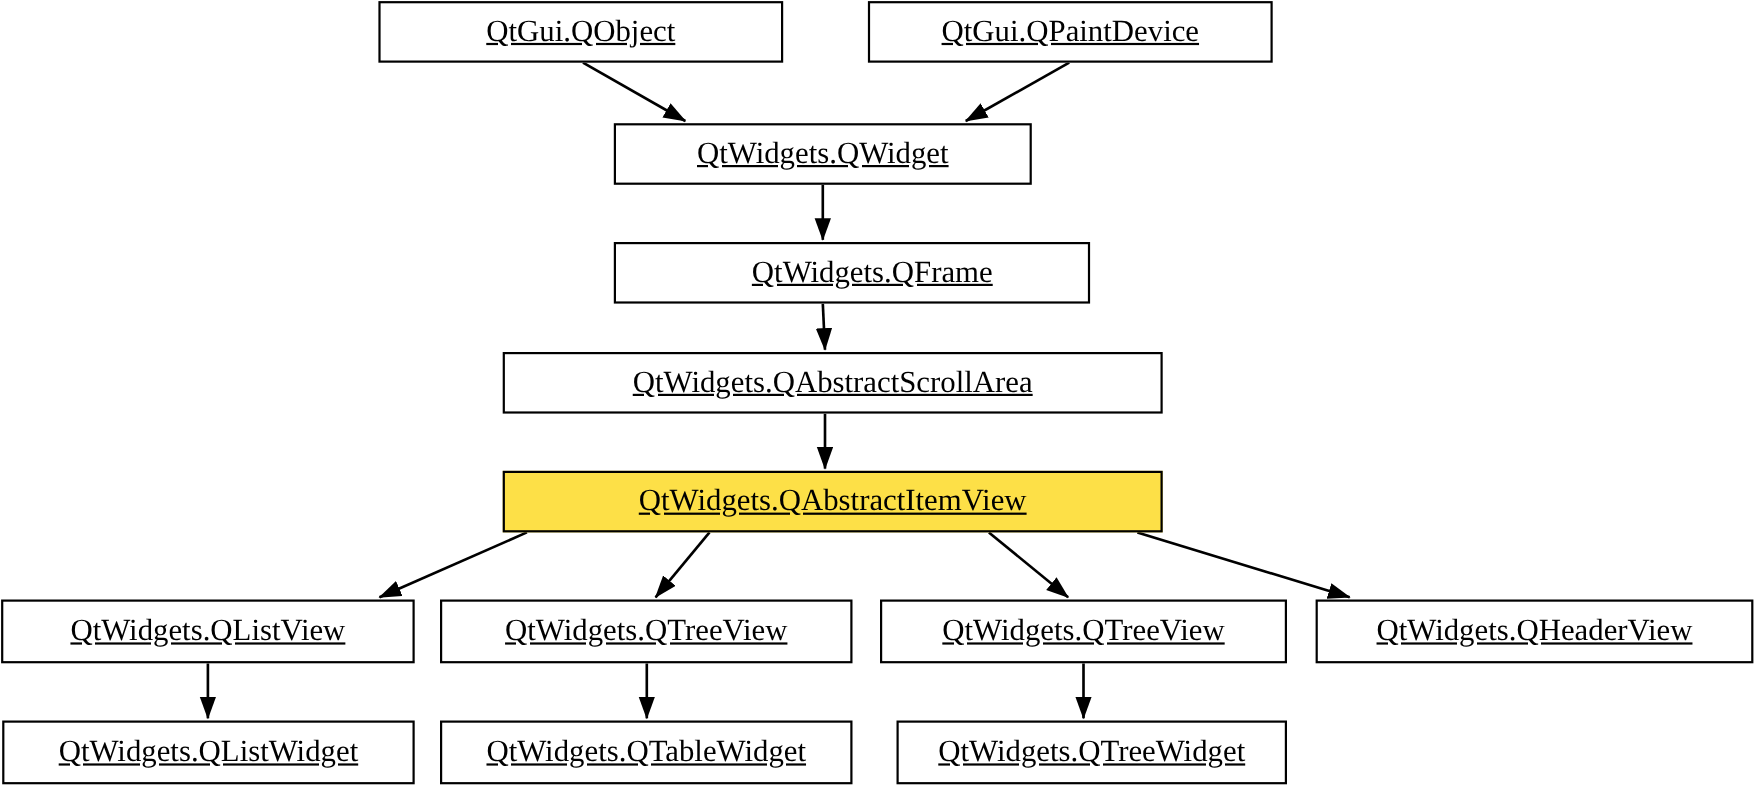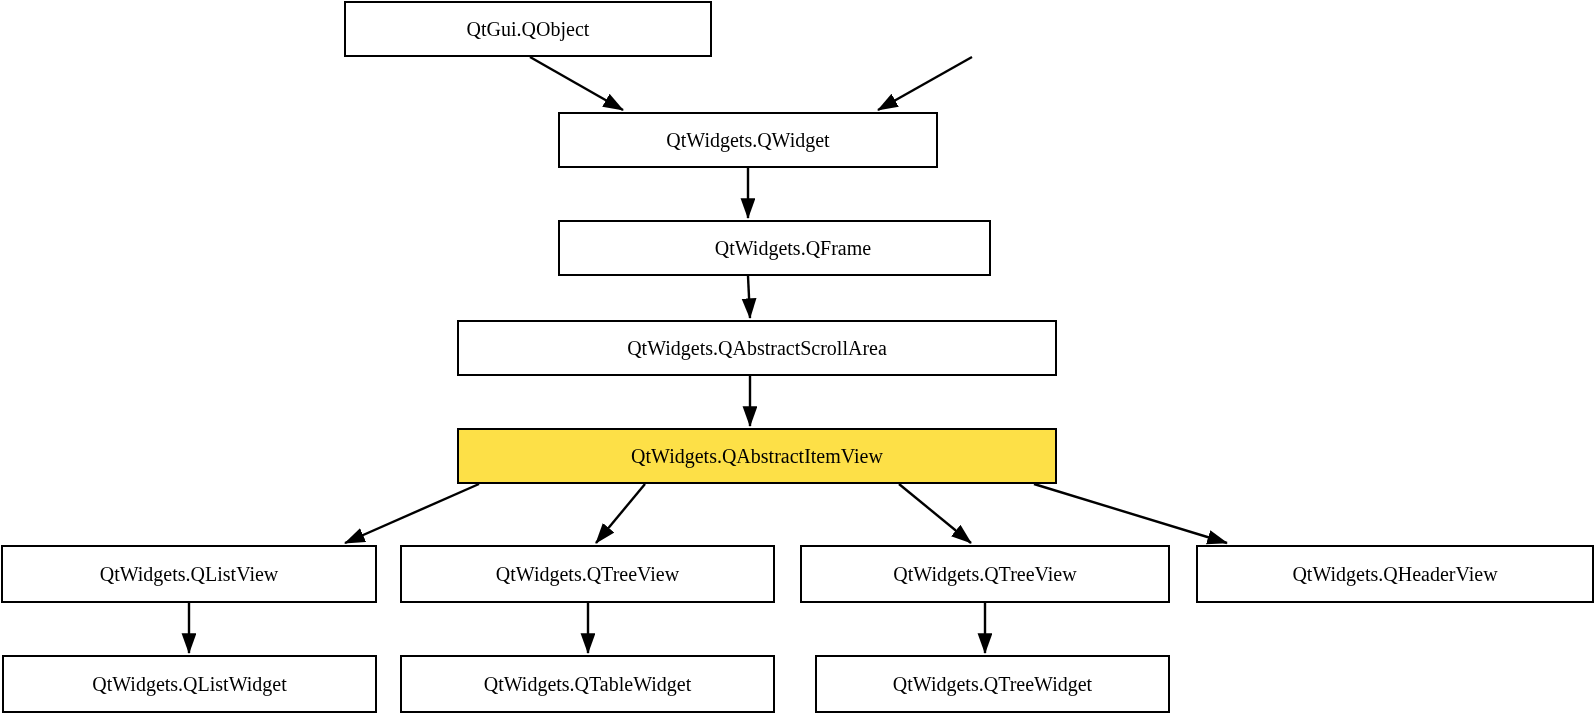--- a/index.html
+++ b/index.html
@@ -36,25 +36,26 @@
     box-sizing: border-box;
     background: #ffffff;
     border: 2px solid #000000;
     display: flex;
     align-items: center;
     justify-content: center;
     overflow: hidden;
   }
   .class-node-label {
     font-family: "Liberation Serif", "DejaVu Serif", serif;
-    font-size: 20px;
+    font-size: 28px;
     line-height: 1;
     color: #000000;
     white-space: nowrap;
     letter-spacing: 0px;
+    text-decoration: underline;
   }
 </style>
 </head>
 <body>
 
 <div id="diagram-root">
 
   <svg id="edge-layer" viewBox="0 0 1595 727" width="1595" height="727" xmlns="http://www.w3.org/2000/svg">
     <defs>
       <marker id="arrowhead" markerWidth="9" markerHeight="9" refX="8.2" refY="3.1" orient="auto" markerUnits="strokeWidth">
@@ -73,20 +74,23 @@
         <line x1="1034" y1="484" x2="1227" y2="543" stroke="#000000" stroke-width="2.4" marker-end="url(#arrowhead)"></line>
         <line x1="189" y1="603" x2="189" y2="653" stroke="#000000" stroke-width="2.4" marker-end="url(#arrowhead)"></line>
         <line x1="588" y1="603" x2="588" y2="653" stroke="#000000" stroke-width="2.4" marker-end="url(#arrowhead)"></line>
         <line x1="985" y1="603" x2="985" y2="653" stroke="#000000" stroke-width="2.4" marker-end="url(#arrowhead)"></line>
       </g>
   </svg>
 
   <div id="node-layer">
       <div class="class-node" style="left: 344px; top: 1px; width: 368px; height: 56px; border-color: rgb(0, 0, 0); background: rgb(255, 255, 255);">
         <span class="class-node-label" style="color: rgb(0, 0, 0);">QtGui.QObject</span>
+      </div>
+      <div class="class-node" style="left: 789px; top: 1px; width: 368px; height: 56px; border-color: rgb(0, 0, 0); background: rgb(255, 255, 255);">
+        <span class="class-node-label" style="color: rgb(0, 0, 0);">QtGui.QPaintDevice</span>
       </div>
       <div class="class-node" style="left: 558px; top: 112px; width: 380px; height: 56px; border-color: rgb(0, 0, 0); background: rgb(255, 255, 255);">
         <span class="class-node-label" style="color: rgb(0, 0, 0);">QtWidgets.QWidget</span>
       </div>
       <div class="class-node" style="left: 558px; top: 220px; width: 433px; height: 56px; border-color: rgb(0, 0, 0); background: rgb(255, 255, 255); padding-left: 37px;">
         <span class="class-node-label" style="color: rgb(0, 0, 0);">QtWidgets.QFrame</span>
       </div>
       <div class="class-node" style="left: 457px; top: 320px; width: 600px; height: 56px; border-color: rgb(0, 0, 0); background: rgb(255, 255, 255);">
         <span class="class-node-label" style="color: rgb(0, 0, 0);">QtWidgets.QAbstractScrollArea</span>
       </div>

